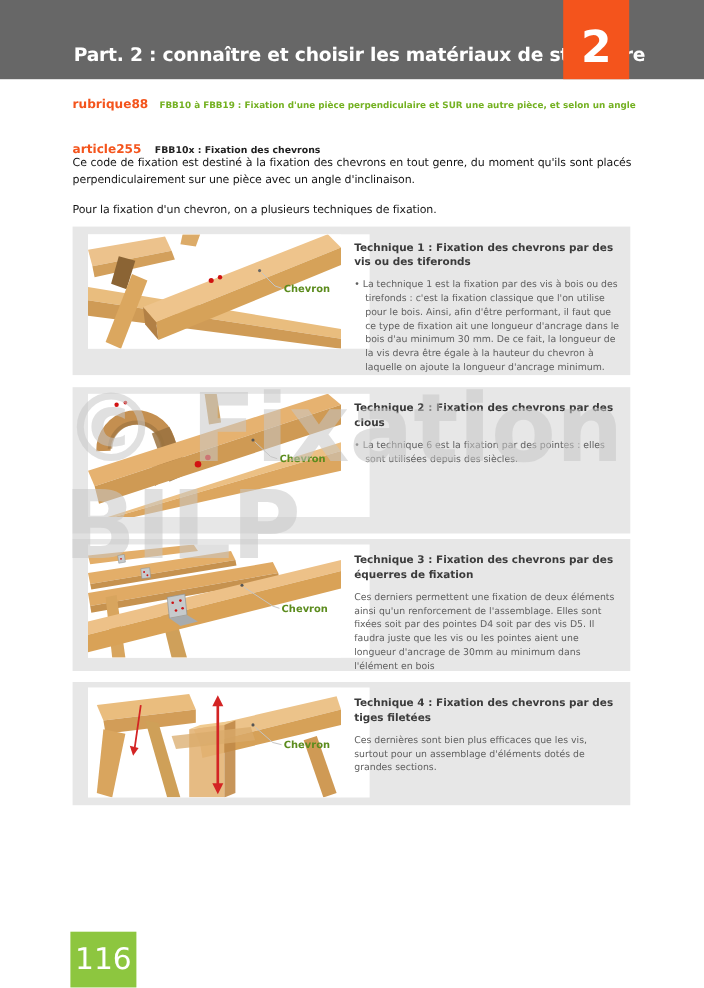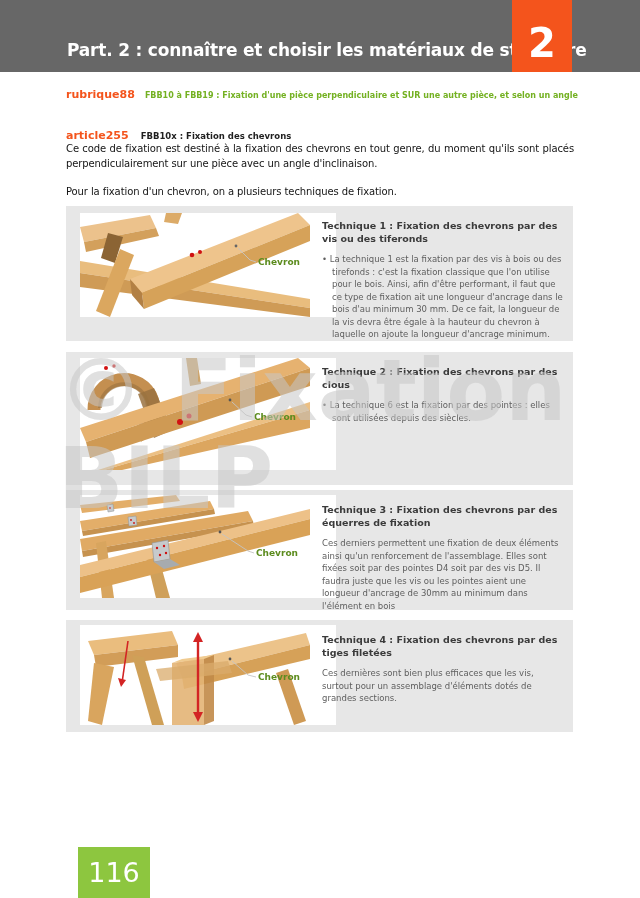--- a/index.html
+++ b/index.html
@@ -48,21 +48,21 @@
   .leader { stroke:#c4c4c4; stroke-width:0.9; fill:none; }
 
   
   .watermark {
     position:absolute; left:58px; top:346px; z-index:30; pointer-events:none;
     color:rgba(198,198,198,0.55); font-weight:bold; font-size:86px; line-height:88px; white-space:nowrap;
   }
 
   
   .page-number {
-    position:absolute; left:78px; top:847px; width:72px; height:51px; background:#8dc63f;
+    position:absolute; left:64px; top:847px; width:60px; height:51px; background:#8dc63f;
     color:#ffffff; font-size:27px; display:flex; align-items:center; justify-content:center;
   }
   .copyright { position:absolute; right:75px; top:861px; font-size:8.5px; color:#b4b4b4; white-space:nowrap;margin-top:47px; }
 </style>
 </head>
 <body>
 
 <div class="page">
 
   <div class="header">

